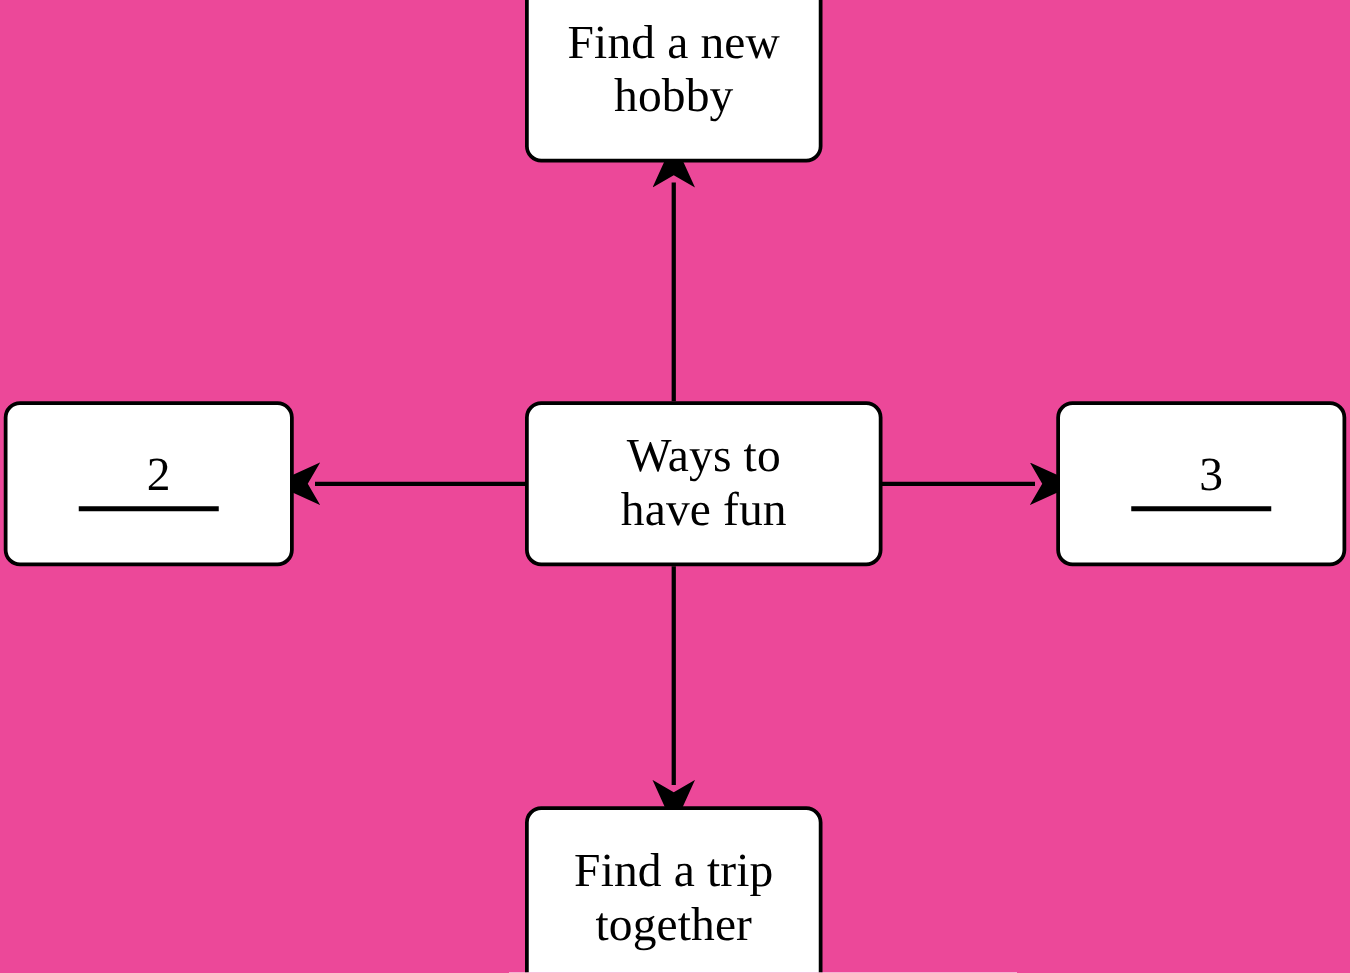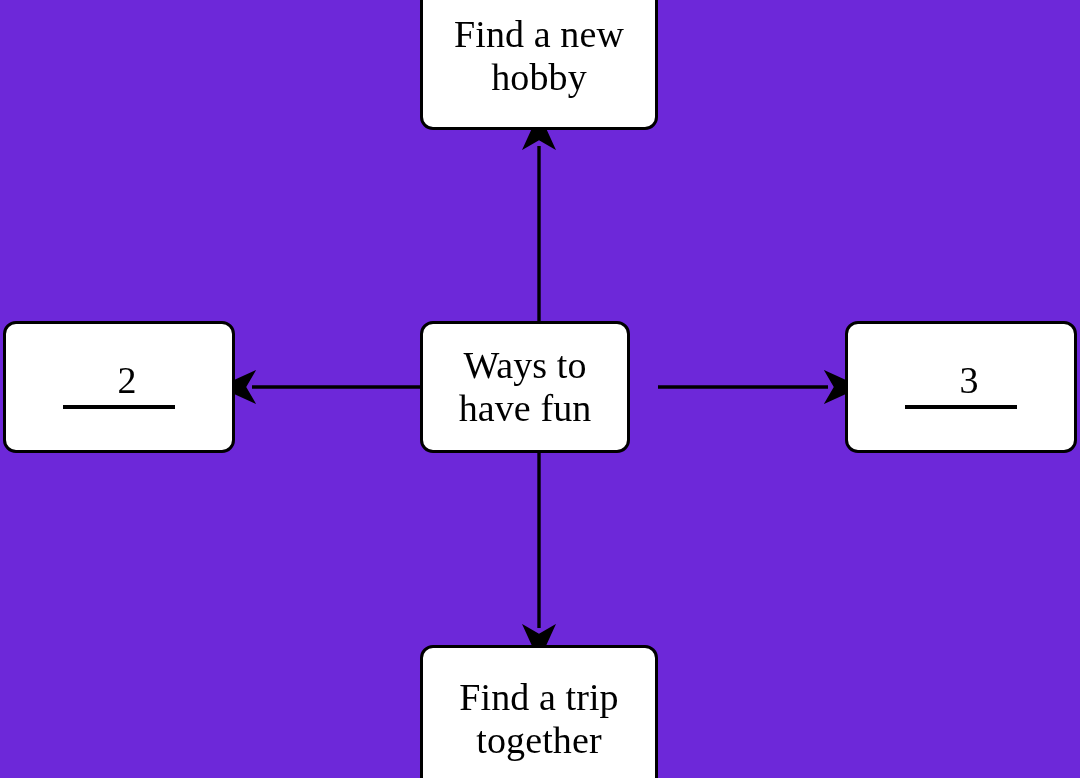--- a/index.html
+++ b/index.html
@@ -5,21 +5,21 @@
 <style>
   html, body {
     margin: 0;
     padding: 0;
     background: #ffffff;
   }
   #canvas {
     position: relative;
     width: 1080px;
     height: 778px;
-    background: #6d28d9;
+    background: #ec4899;
     overflow: hidden;
     font-family: "Liberation Serif", "DejaVu Serif", serif;
   }
 
   
   #connectors {
     position: absolute;
     left: 0;
     top: 0;
     width: 1080px;
@@ -47,21 +47,21 @@
   .node .label {
     display: block;
     padding: 0 10px;
     white-space: pre-line;
   }
 
   
   #node-center {
     left: 420px;
     top: 321px;
-    width: 210px;
+    width: 286px;
     height: 132px;
   }
   #node-top {
     left: 420px;
     top: -18px;
     width: 238px;
     height: 148px;
     border-top-left-radius: 13px;
     border-top-right-radius: 13px;
   }

